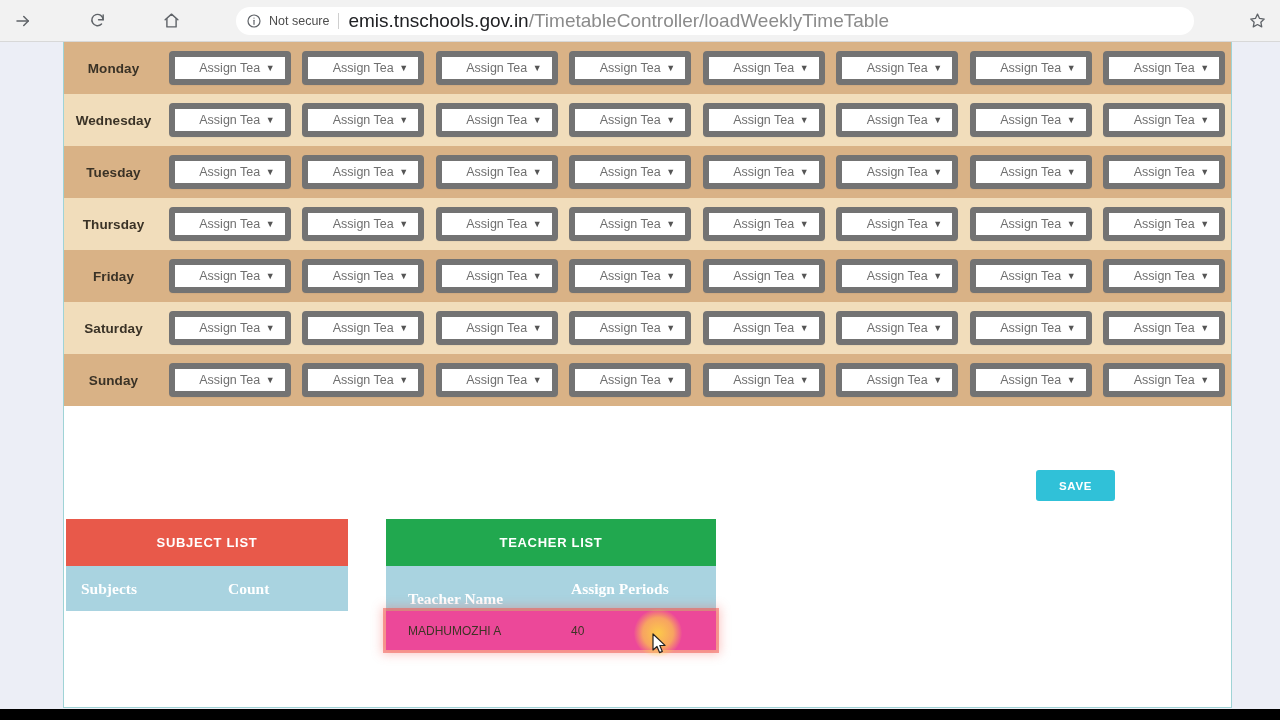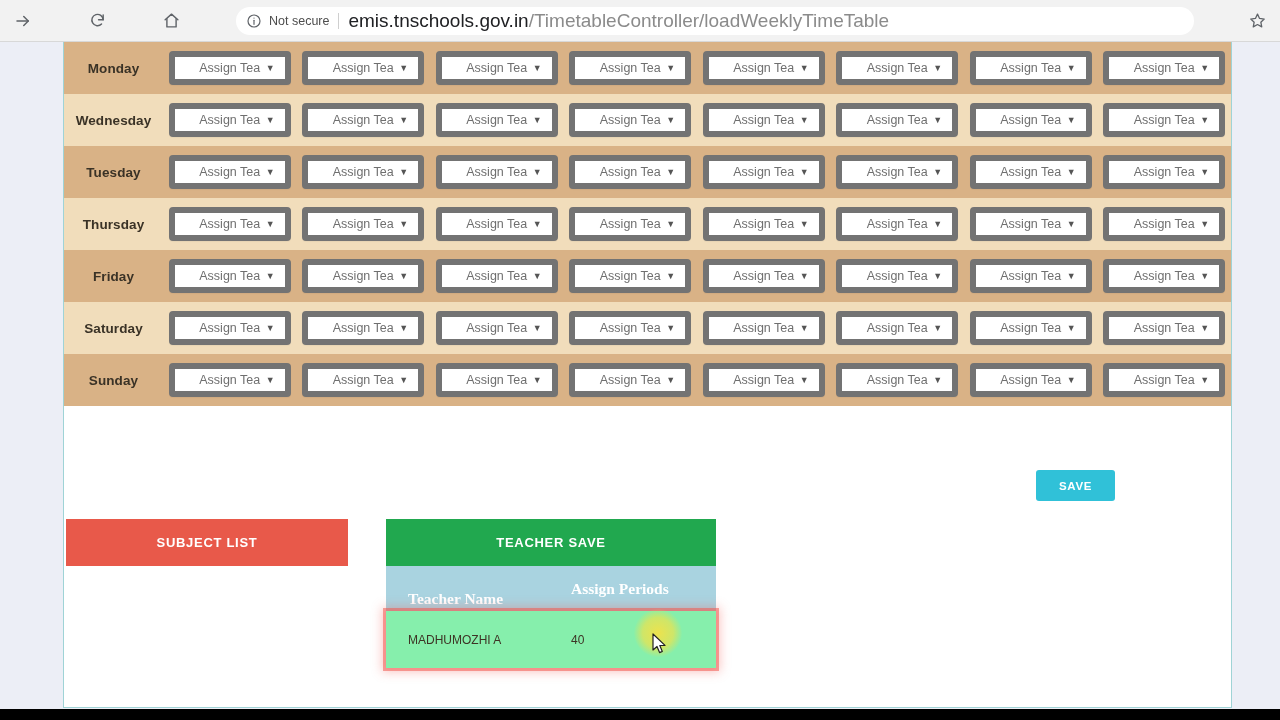--- a/index.html
+++ b/index.html
@@ -233,24 +233,24 @@
   }
   .list-head .c1 { padding-left: 15px; flex: 1 1 auto; }
   .list-head .c2 { width: 120px; }
 
   .teachers .list-head .c1 { padding-left: 22px; margin-top: 20px; }
   .teachers .list-head .c2 { width: 145px; }
 
   .list-body { background: #ffffff; }
 
   .trow {
-    height: 57px;
+    height: 39px;
     display: flex;
     align-items: center;
-    background: #86efac;
+    background: #ec4899;
     font-size: 12px;
     color: #3d3425;
     position: relative;
     box-shadow: 0 0 0 3px rgba(240,90,80,0.55),
                 0 0 10px 4px rgba(240,90,80,0.35);
   }
   .trow .c1 { padding-left: 22px; flex: 1 1 auto; }
   .trow .c2 { width: 145px; }
 
   
@@ -586,25 +586,29 @@
     </div>
 
     <div class="save-row">
       <button class="save-btn">SAVE</button>
     </div>
 
     <div class="lists">
 
       <div class="list-card subjects">
         <div class="list-title red">SUBJECT LIST</div>
+        <div class="list-head">
+          <div class="c1">Subjects</div>
+          <div class="c2">Count</div>
+        </div>
         <div class="list-body"></div>
       </div>
 
       <div class="list-card teachers">
-        <div class="list-title green">TEACHER SAVE</div>
+        <div class="list-title green">TEACHER LIST</div>
         <div class="list-head">
           <div class="c1">Teacher Name</div>
           <div class="c2">Assign Periods</div>
         </div>
         <div class="list-body" id="teacher-body">
             <div class="trow">
               <div class="c1">MADHUMOZHI A</div>
               <div class="c2">40</div>
               <div class="click-glow"></div>
               <div class="cursor"><svg width="16" height="22" viewBox="0 0 16 22">

